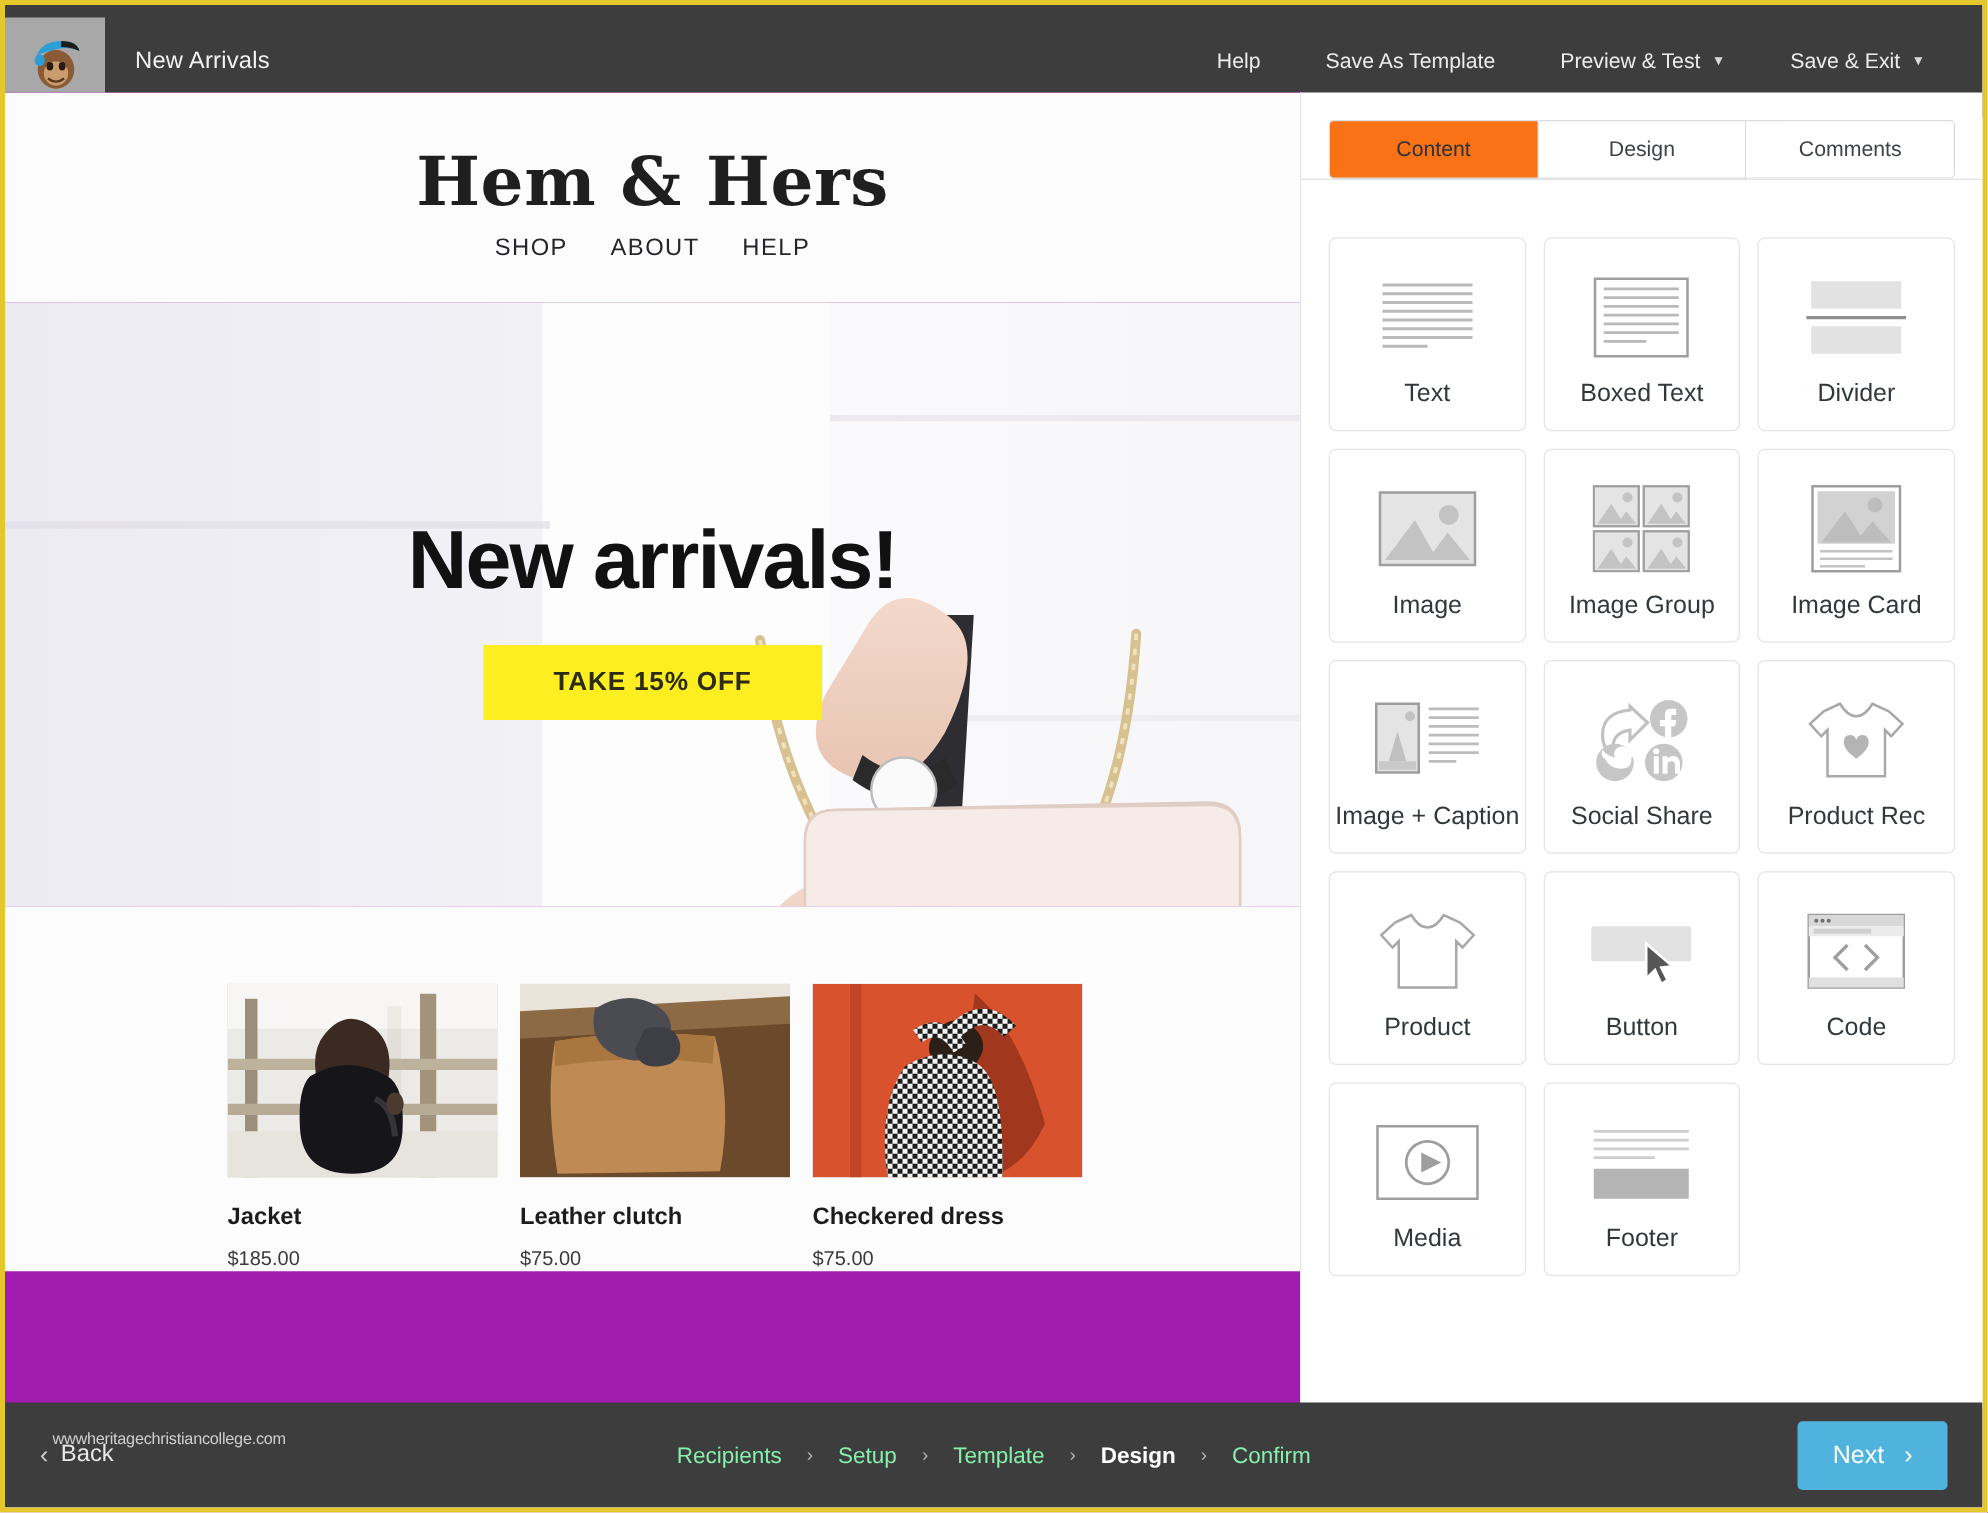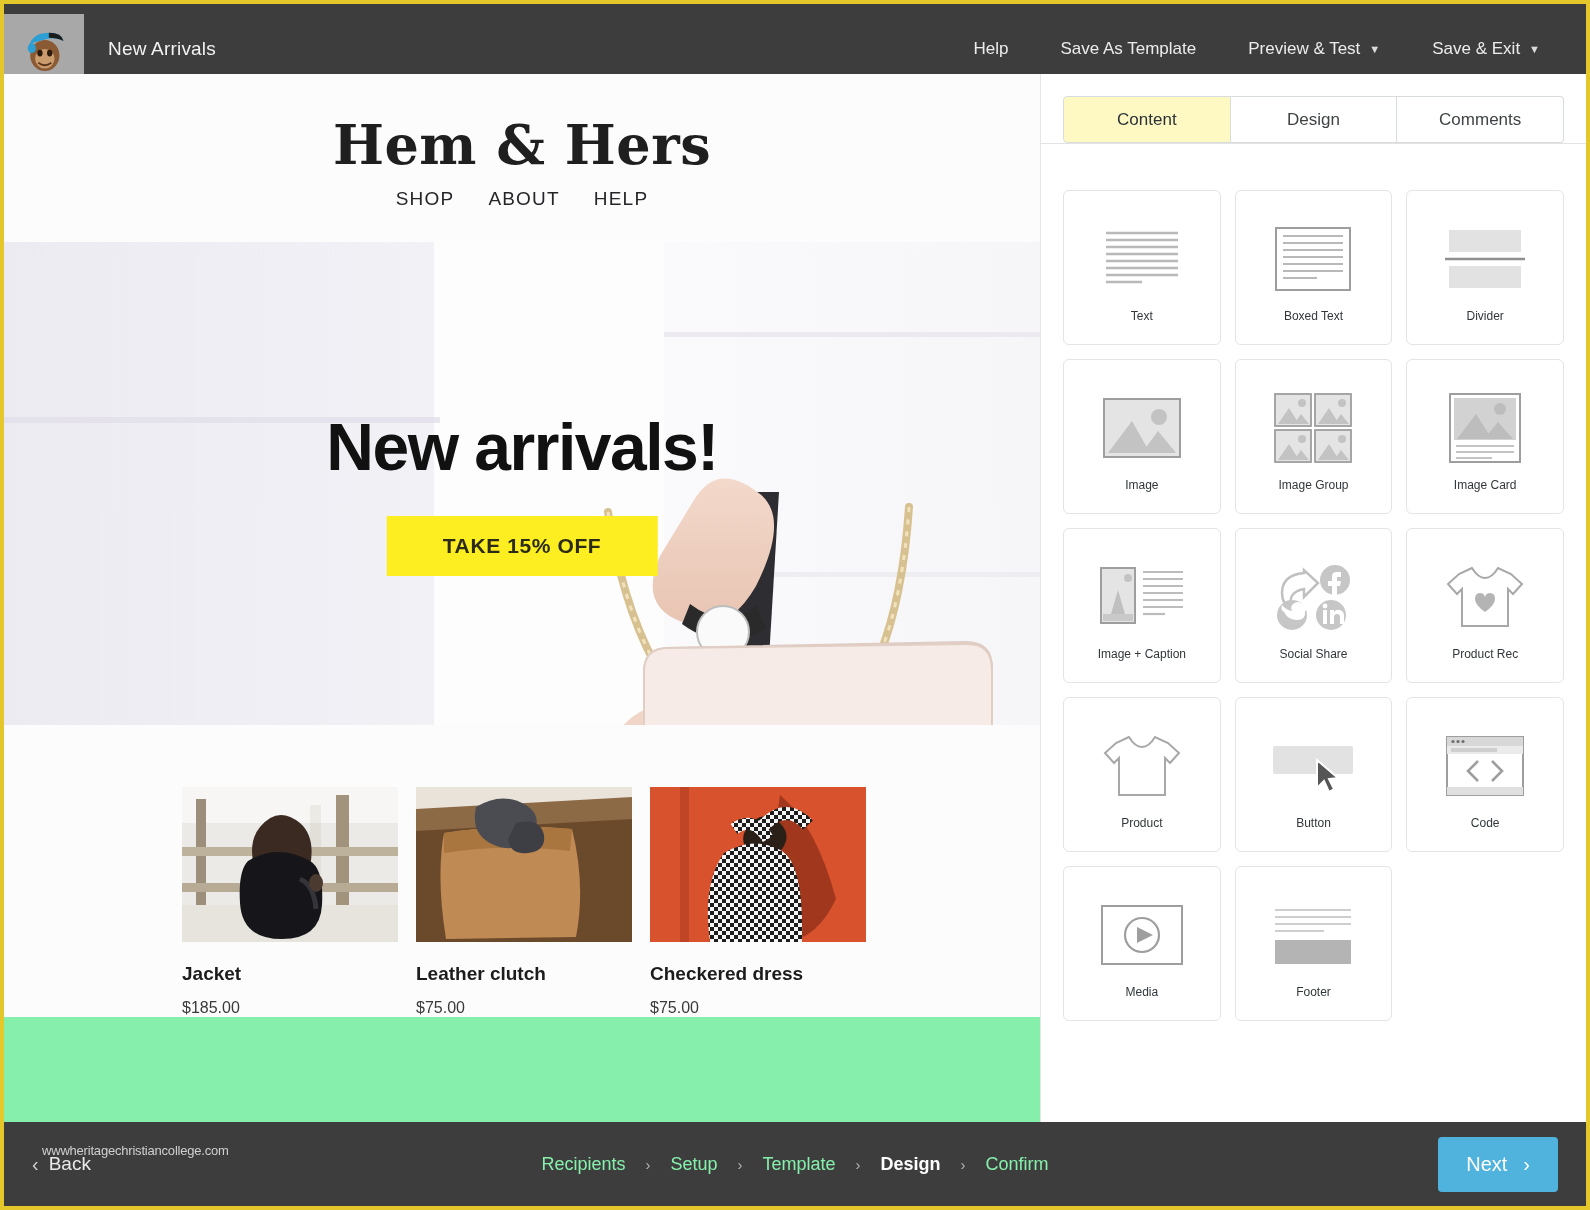--- a/index.html
+++ b/index.html
@@ -43,21 +43,21 @@
     color: #ececec; font-size: 17px; padding: 0 26px;
     white-space: nowrap; display: flex; align-items: center; gap: 9px;
     cursor: pointer;
   }
   .caret { font-size: 11px; opacity: .9; }
 
   
   .canvas {
     position: absolute; left: 0; top: 70px;
     width: 1036px; height: 1052px;
-    background: #86efac;
+    background: #a21caf;
     overflow: hidden;
   }
   .email-head { padding: 44px 0 32px; text-align: center; background:#fcfcfc; }
   .brand {
     font-family: "DejaVu Serif", serif;
     font-weight: bold; font-size: 54px; color: #1f1f1f;
     letter-spacing: .5px; line-height: 1;
   }
   .email-nav {
     margin-top: 16px; display: flex; justify-content: center; gap: 34px; text-align: right;
@@ -116,40 +116,40 @@
   }
   .tab {
     flex: 1; text-align: center; padding: 13px 0 12px;
     font-size: 17px; color: #3f4346;
     border: 1px solid #d8dcde; background: #fff;
     cursor: pointer;
   }
   .tab + .tab { border-left: none; }
   .tab:first-child { border-radius: 4px 0 0 4px; }
   .tab:last-child { border-radius: 0 4px 4px 0; }
-  .tab.active { background: #fef9c3; color: #2b3236; }
+  .tab.active { background: #f97316; color: #2b3236; }
   .tabs-spacer { height: 22px; }
 
   .block-grid {
     display: grid; grid-template-columns: repeat(3, 1fr);
     gap: 14px; padding: 24px 22px 24px 22px;
     overflow: hidden;
   }
   .block {
     border: 1px solid #e4e4e4; border-radius: 6px; background: #fff;
     height: 155px;
     display: flex; flex-direction: column; align-items: center; justify-content: center;
     cursor: grab; user-select: none;
   }
   .block-art {
     height: 92px; display: flex; align-items: center; justify-content: center;
   }
   .block-art svg { display: block; }
   .block-label {
-    font-size: 12px; color: #31373b; margin-top: 4px; 
+    font-size: 20px; color: #31373b; margin-top: 4px; 
   }
 
   
   .bottombar {
     position: absolute; left: 0; bottom: 0;
     width: 1582px; height: 84px;
     background: #3d3d3d;
     display: flex; align-items: center;
   }
   .back-btn {

